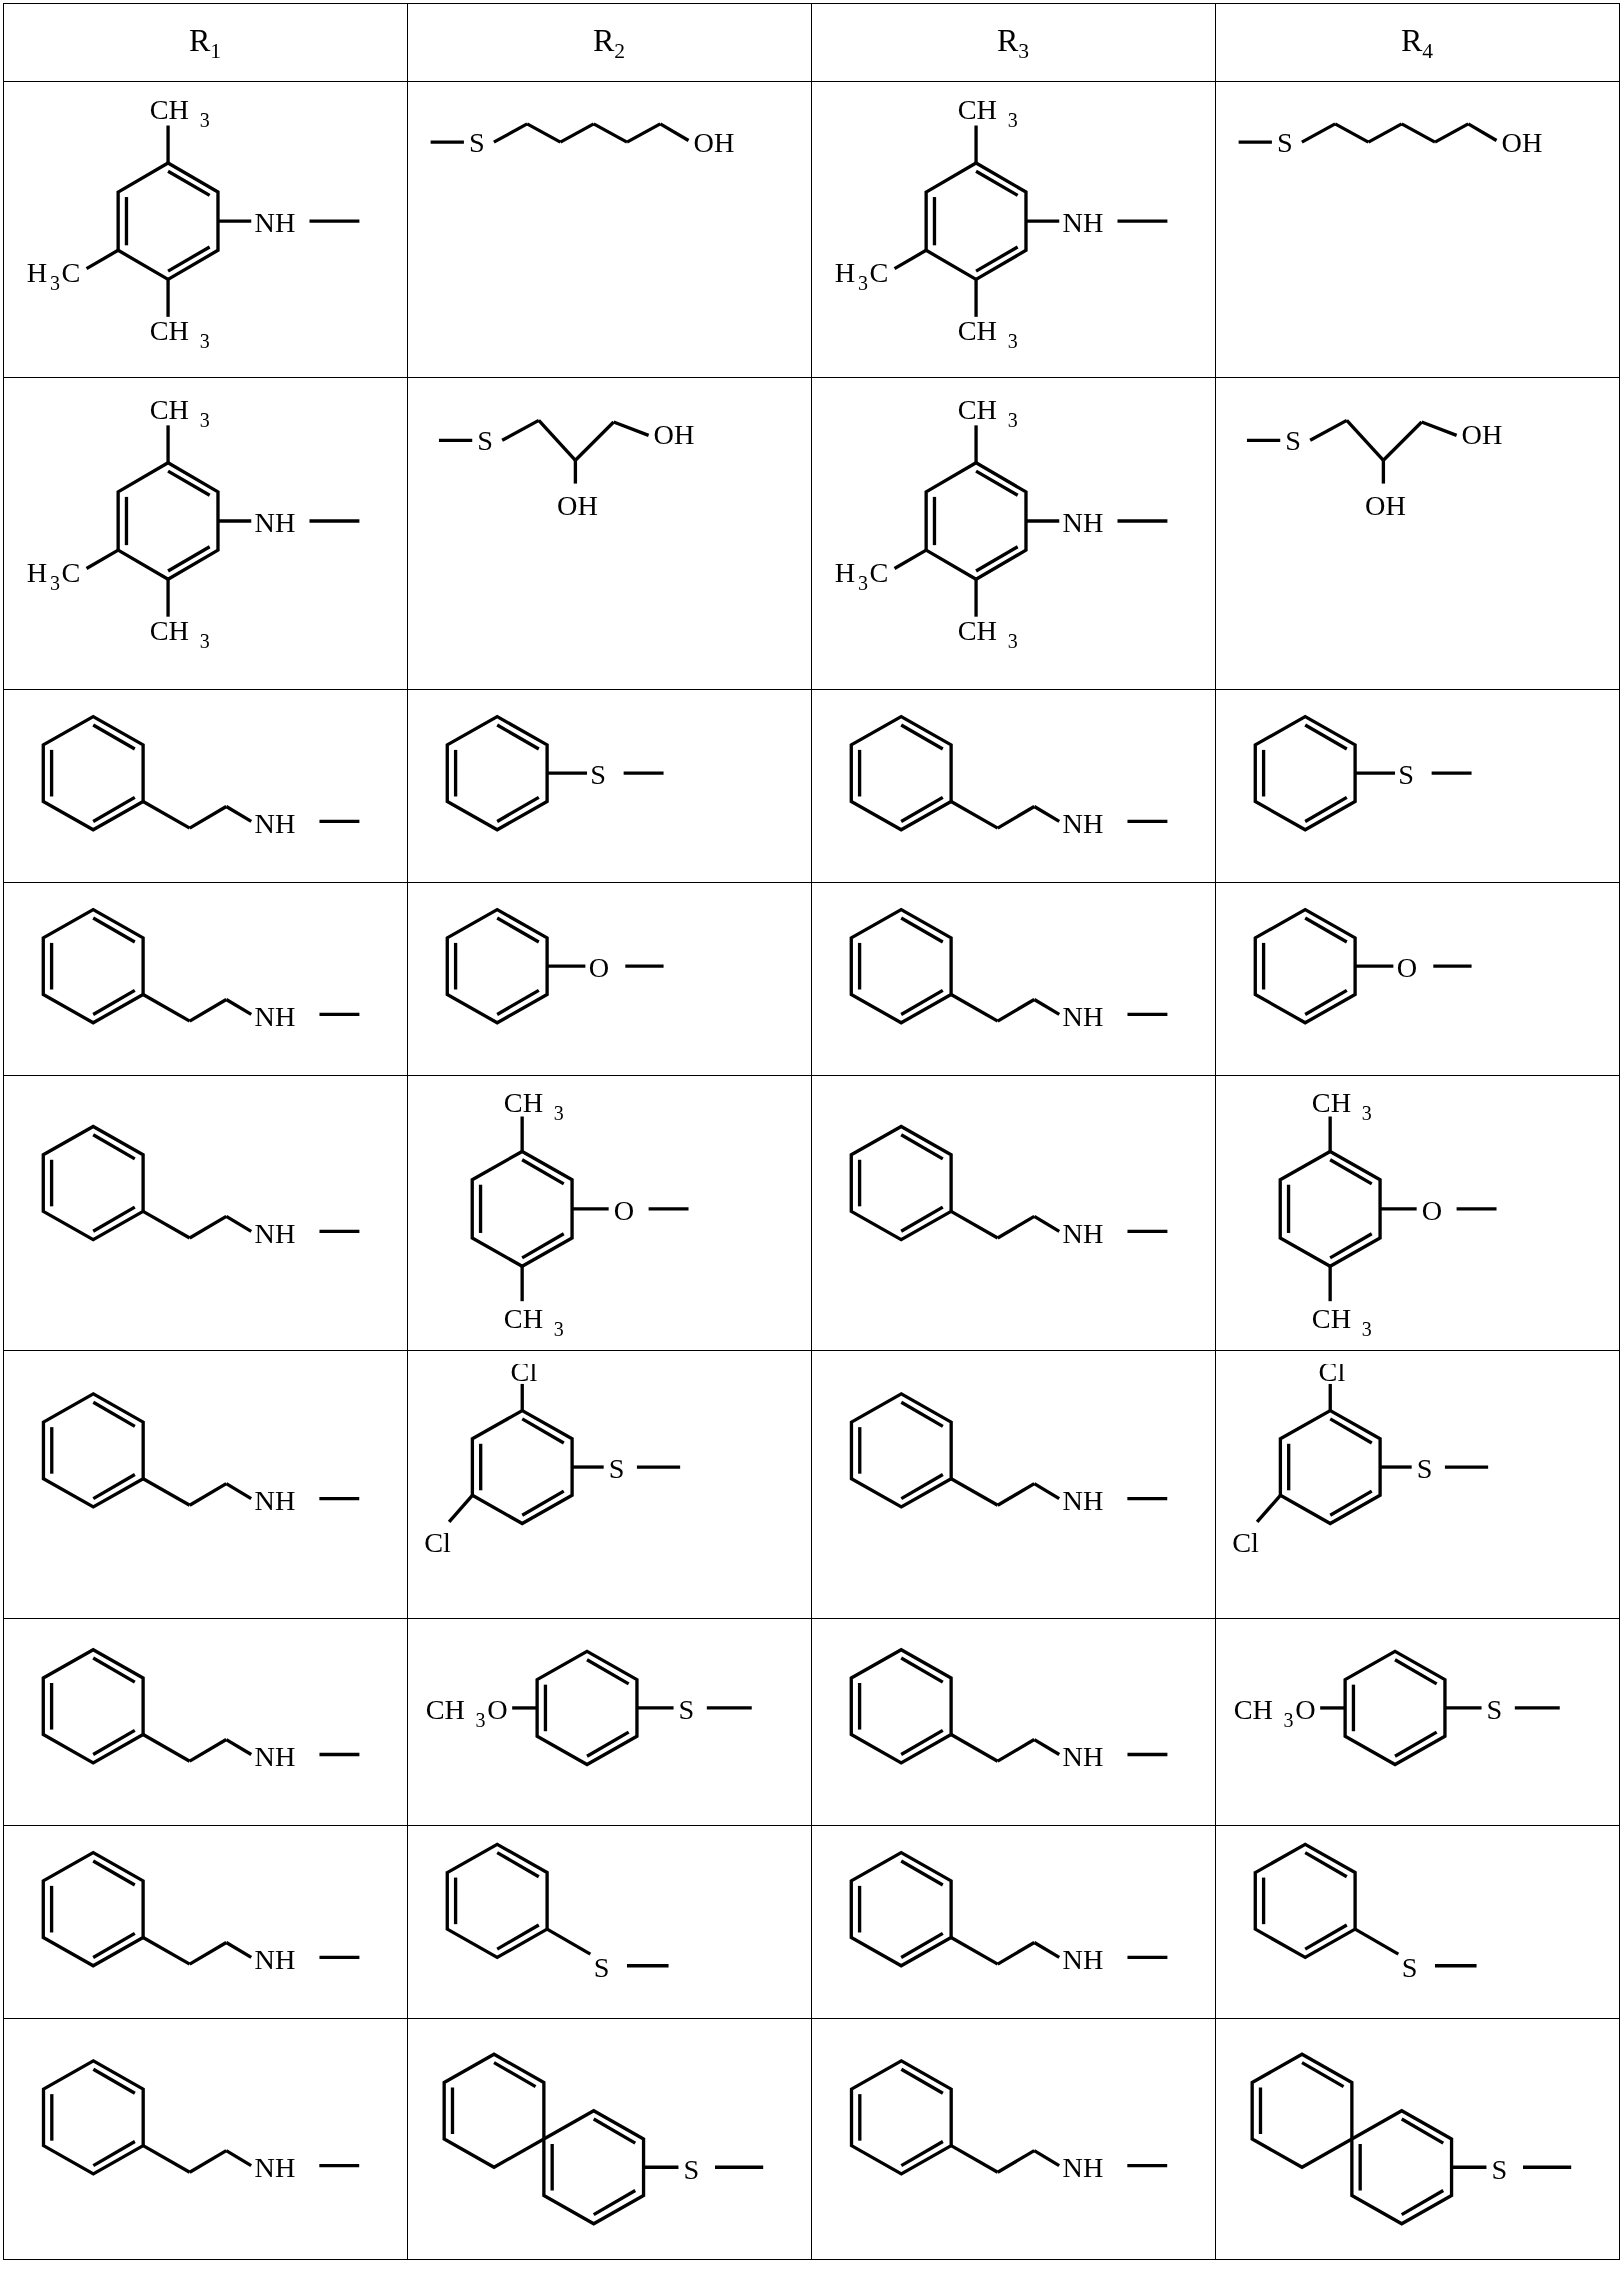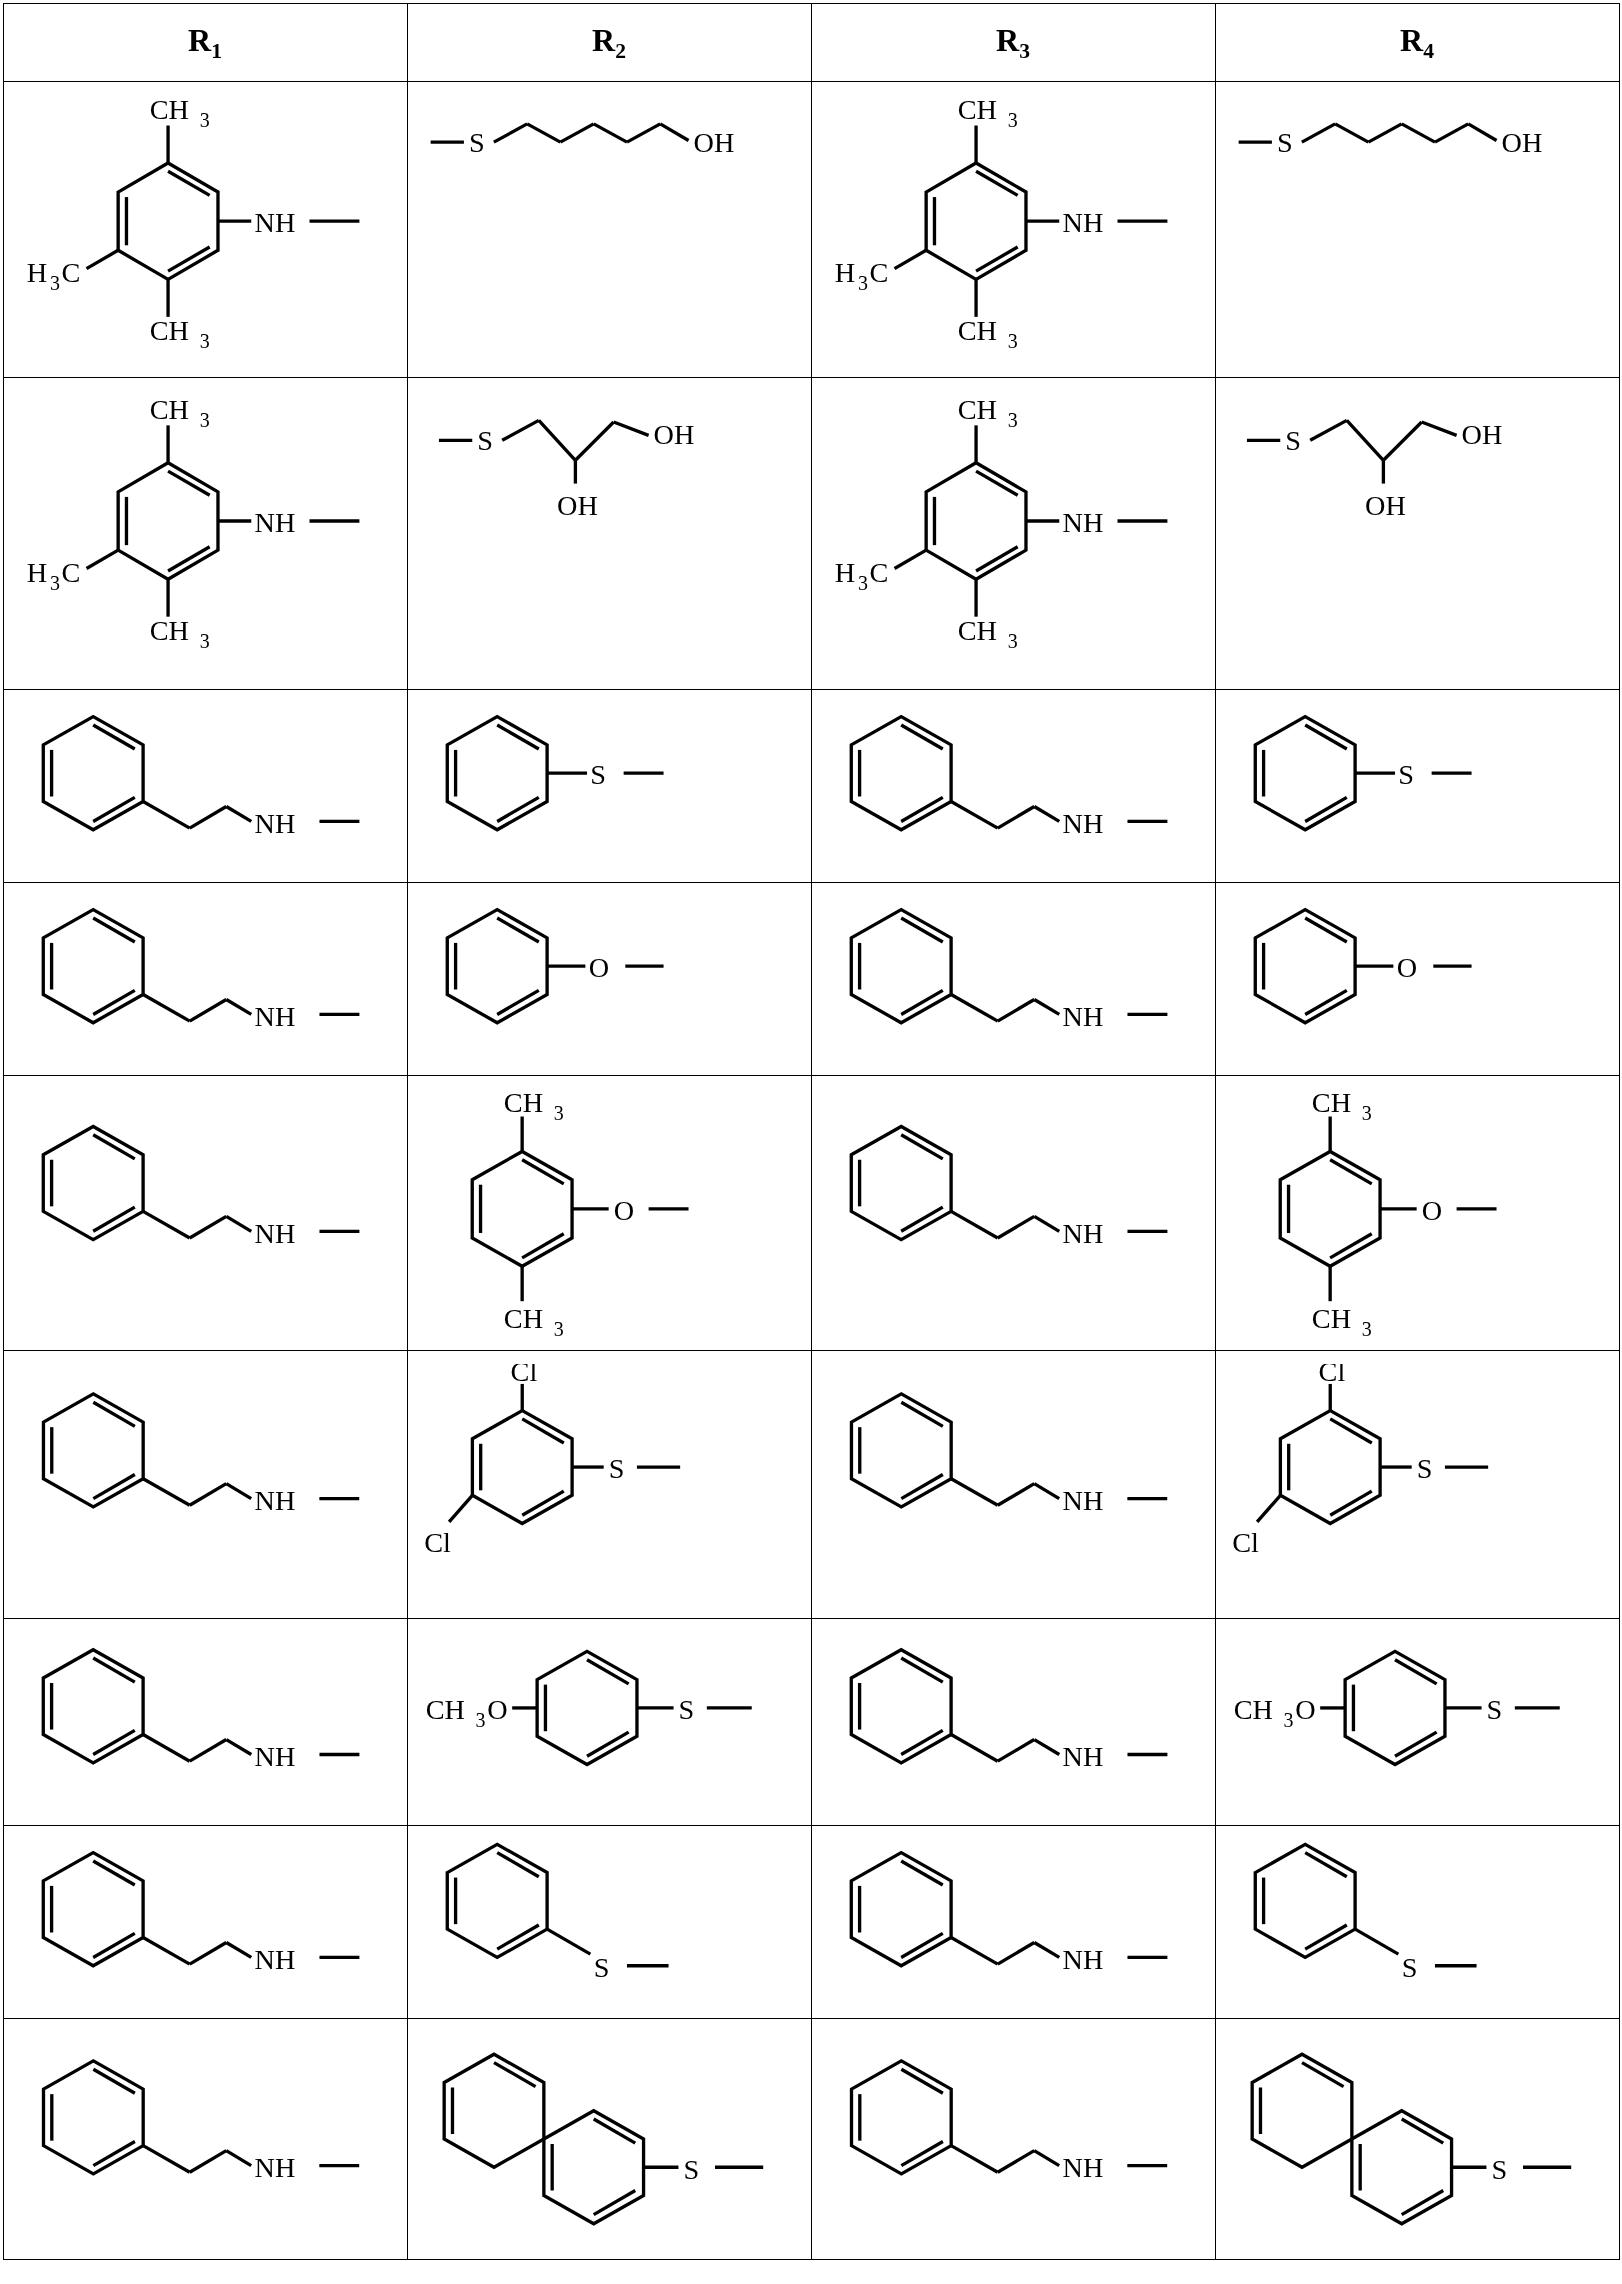--- a/index.html
+++ b/index.html
@@ -1,21 +1,21 @@
 <!DOCTYPE html>
 <html style="font-size:13.3px"><head>
 <meta charset="utf-8">
 <style>
   html,body{margin:0;padding:0;background:#fff;}
   body{font-family:"Liberation Serif", serif;color:#000;}
   .page{width:1622px;height:2284px;position:relative;background:#fff;}
   table.substituent-table{border-collapse:collapse;width:1615px;margin:3.3px auto 0 auto;table-layout:fixed;}
   table.substituent-table td,table.substituent-table th{border:1.7px solid #000;padding:0;vertical-align:middle;}
   col.c1{width:404px;} col.c2{width:404px;} col.c3{width:404px;} col.c4{width:404px;}
-  th.hdr{height:77px;font-size:32px;font-weight:bold;text-align:center;font-family:"Liberation Serif",serif;}
+  th.hdr{height:77px;font-size:32px;font-weight:normal;text-align:center;font-family:"Liberation Serif",serif;}
   th.hdr sub{font-size:21.6px;}
   svg{display:block;}
   .structure{display:flex;align-items:flex-end;justify-content:center;width:100%;}
   text{font-family:"Liberation Serif", serif;}
 </style>
 </head>
 <body>
 
 <div class="page">
 

